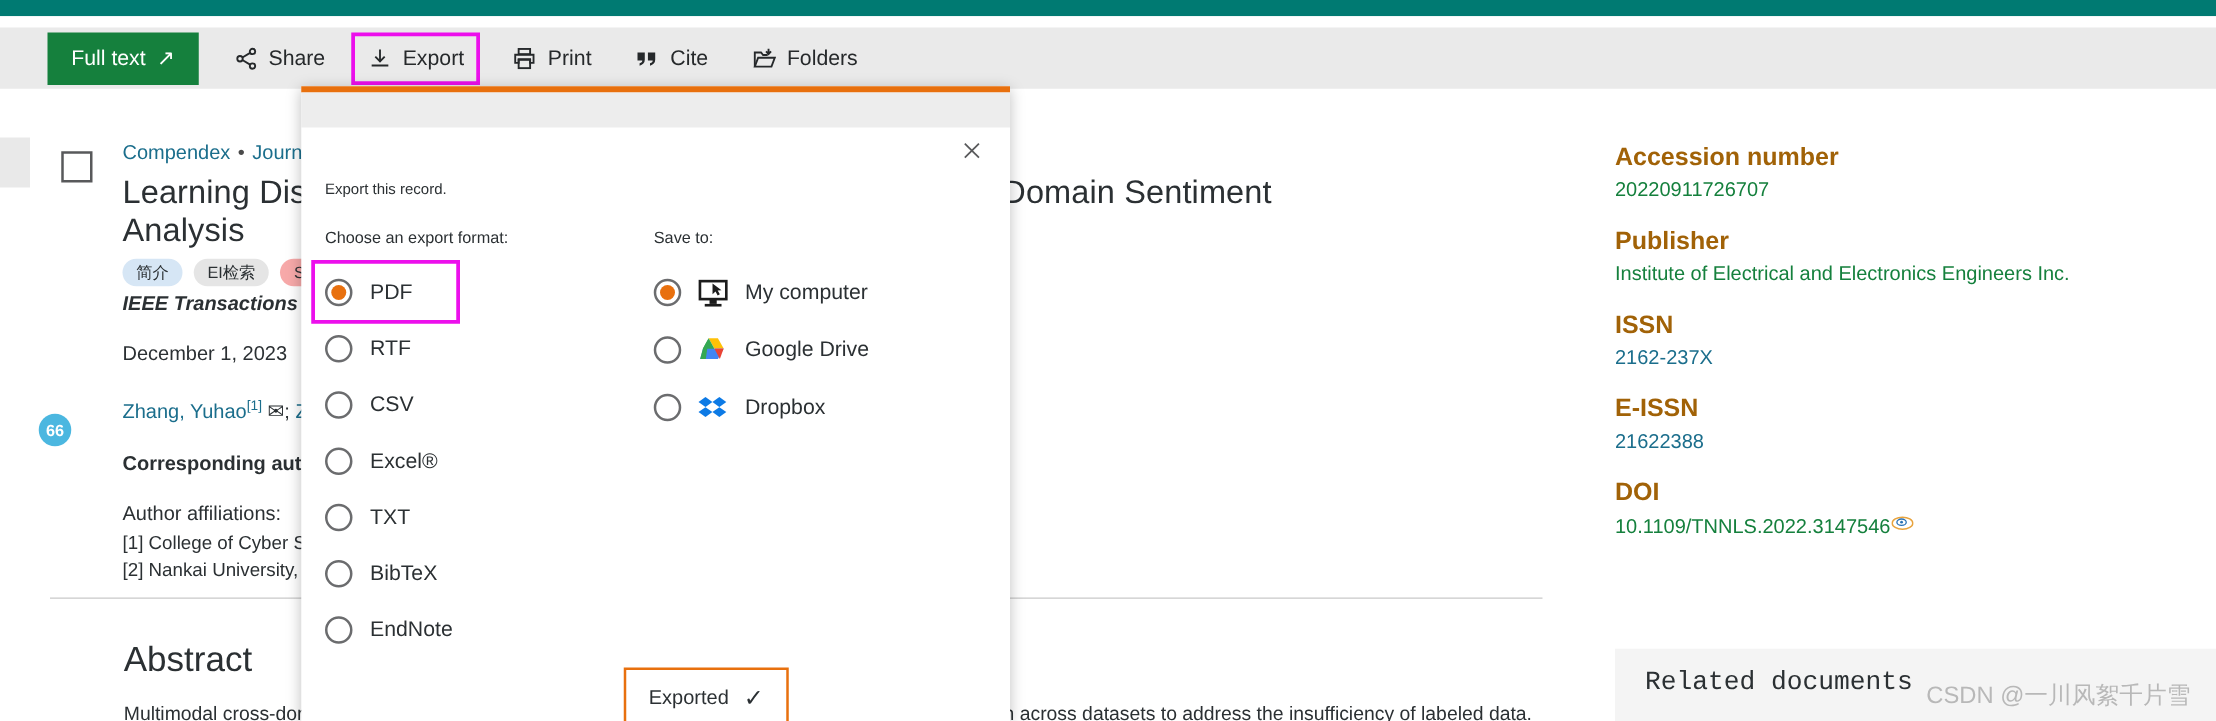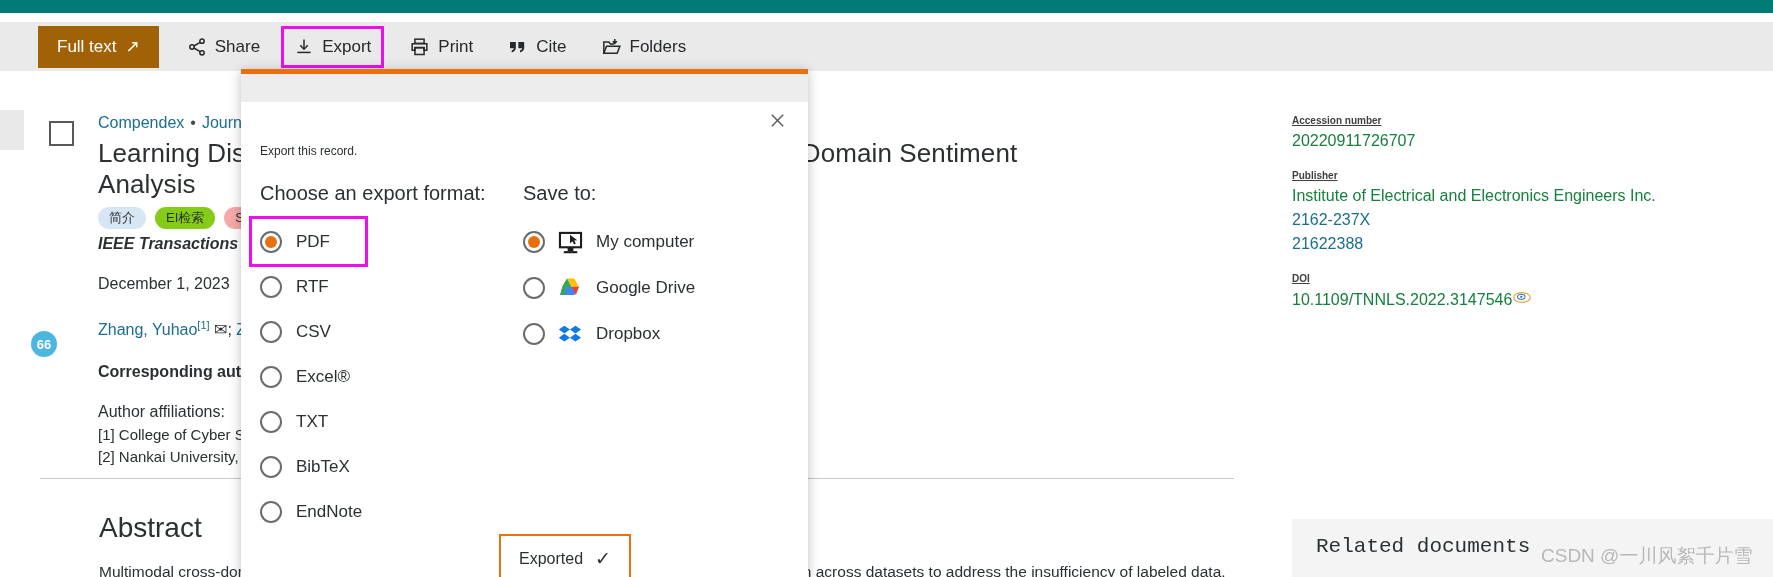--- a/index.html
+++ b/index.html
@@ -26,21 +26,21 @@
 
   
   .toolbar {
     position: absolute; left: 0; top: 22px; width: 1773px; height: 49px;
     background: #eaeaea;
     display: flex; align-items: center;
   }
   .fulltext-btn {
     margin-left: 38px;
     height: 42px;
-    background: #a16207;
+    background: #15803d;
     color: #ffffff;
     display: flex; align-items: center; gap: 9px;
     padding: 0 19px;
     font-size: 17px;
     cursor: pointer;
     border: none;
   }
   .fulltext-btn .arrow { font-size: 17px; line-height: 1; }
 
   .tool-item {
@@ -89,41 +89,41 @@
   .rec-title {
     font-size: 26px; font-weight: 400; color: #2b3033;
     letter-spacing: 0.1px; margin-bottom: 7px;
   }
   .tag-row { display: flex; gap: 9px; margin-bottom: 6px; }
   .tag {
     font-size: 13px; border-radius: 11px; padding: 3px 11px;
     color: #2b3033; line-height: 1.2;
   }
   .tag.t1 { background: #d6e6f5; }
-  .tag.t2 { background: #84cc16; }
+  .tag.t2 { background: #e5e5e5; }
   .tag.t3 { background: #f7a9a9; }
   .rec-journal {
     font-size: 16px; font-weight: bold; font-style: italic; color: #2b3033;
   }
   .rec-date { font-size: 16px; color: #2b3033; margin-top: 22px; }
   .rec-authors { font-size: 16px; color: #1b6e8c; margin-top: 26px; }
   .rec-authors sup { font-size: 11px; }
   .rec-authors .env { color: #2b3033; }
   .rec-authors .sep { color: #2b3033; }
   .rec-corr { font-size: 16px; margin-top: 24px; }
   .rec-corr b { font-weight: bold; color: #2b3033; }
   .rec-corr span { color: #1b6e8c; }
   .rec-aff-label { font-size: 16px; margin-top: 22px; color: #2b3033; }
   .rec-aff { font-size: 15px; margin-top: 5px; color: #2b3033; }
 
   
   .meta {
     position: absolute; left: 1292px; top: 115px; width: 470px;
   }
-  .meta-label { font-size: 10px; font-weight: bold; color: #404040; margin-top: 20px; text-decoration: underline; }
+  .meta-label { font-size: 20px; font-weight: bold; color: #a16207; margin-top: 20px; }
   .meta-label:first-child { margin-top: 0; }
   .meta-value { font-size: 16px; color: #15803d; margin-top: 6px; }
   .meta-value.link { color: #1b6e8c; cursor: pointer; }
   .doi-icon {
     display: inline-block; width: 18px; height: 13px; vertical-align: 1px;
     margin-left: 1px;
   }
 
   
   .divider {
@@ -174,21 +174,21 @@
     display: flex; align-items: center; justify-content: center;
     cursor: pointer; color: #58595b;
   }
   .modal-body { position: absolute; left: 0; top: 33px; width: 567px; bottom: 0; }
   .modal-intro {
     position: absolute; left: 19px; top: 42px;
     font-size: 12px; color: #2b3033;
   }
   .col-left { position: absolute; left: 19px; top: 80px; width: 250px; }
   .col-right { position: absolute; left: 282px; top: 80px; width: 265px; }
-  .col-head { font-size: 20px; color: #2b3033; margin-bottom: 14px; }
+  .col-head { font-size: 13px; color: #2b3033; margin-bottom: 14px; }
 
   .radio-row {
     display: flex; align-items: center; gap: 14px;
     height: 45px; cursor: pointer;
   }
   .radio-row.boxed {
     outline: 3px solid #ec0fec;
     width: 113px;
     padding-left: 8px;
     margin-left: -8px;
@@ -319,22 +319,24 @@
     <div class="rec-aff">[2] Nankai University, College of Cyber Science, Tianjin; 300350, China</div>
   </div>
 
   <div class="meta">
     <div class="meta-label">Accession number</div>
     <div class="meta-value">20220911726707</div>
 
     <div class="meta-label">Publisher</div>
     <div class="meta-value">Institute of Electrical and Electronics Engineers Inc.</div>
 
+    <div class="meta-label">ISSN</div>
     <div class="meta-value link">2162-237X</div>
 
+    <div class="meta-label">E-ISSN</div>
     <div class="meta-value link">21622388</div>
 
     <div class="meta-label">DOI</div>
     <div class="meta-value"><span>10.1109/TNNLS.2022.3147546</span><span class="doi-icon"><svg width="18" height="13" viewBox="0 0 24 16">
             <ellipse cx="12" cy="8" rx="11" ry="6.4" fill="none" stroke="#e8a33d" stroke-width="1.6"></ellipse>
             <ellipse cx="11" cy="7" rx="5" ry="3.4" fill="none" stroke="#2a72b5" stroke-width="1.4"></ellipse>
             <circle cx="11" cy="7" r="1.5" fill="#2a72b5"></circle>
           </svg></span></div>
   </div>
 

